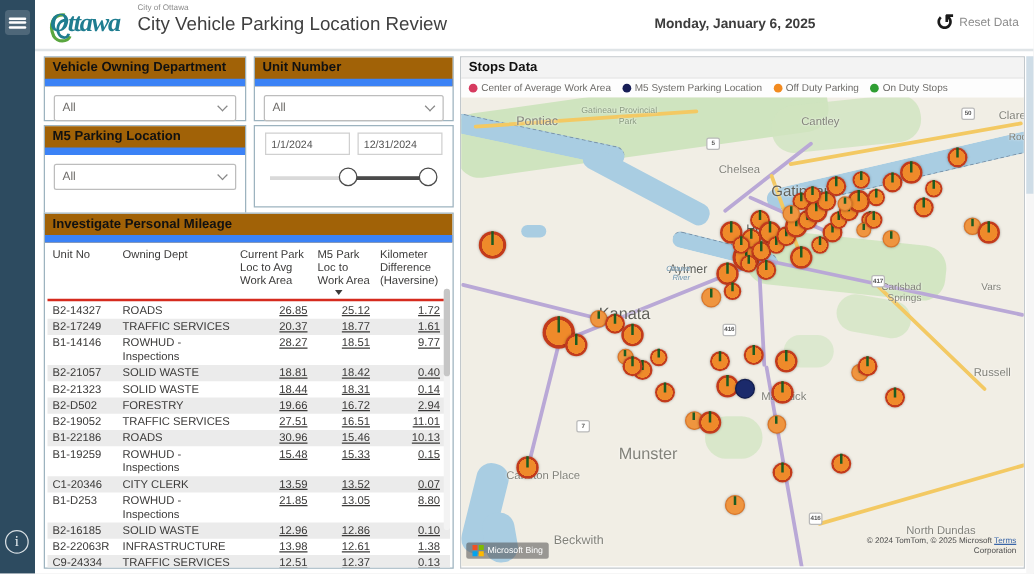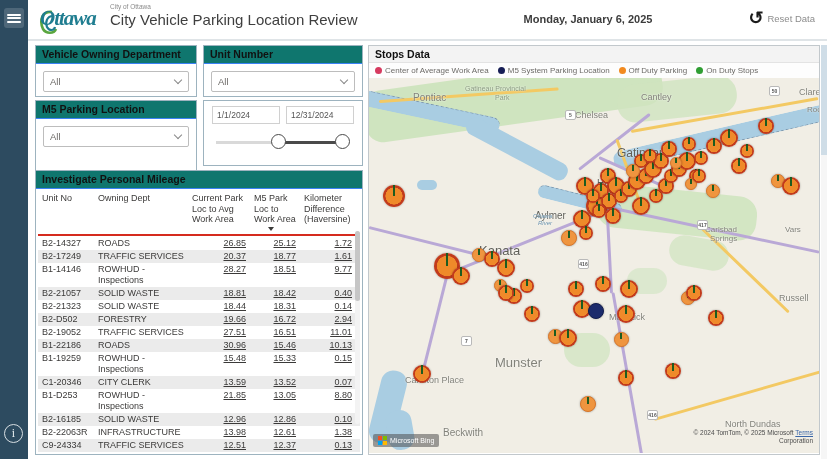--- a/index.html
+++ b/index.html
@@ -20,21 +20,21 @@
   #title-block { position:absolute; left:82px; top:3px; }
   #title-super { font-size:6.5px; color:#8a8a8a; margin-bottom:1px; }
   #page-title { font-size:15px; color:#3f3f3f; }
   #header-date { position:absolute; left:440px; top:13px; width:240px; text-align:center; font-size:11px; font-weight:bold; color:#3c3c3c; }
   #reset { position:absolute; right:12px; top:9px; display:flex; align-items:center; gap:4px; cursor:pointer; }
   #reset-icon { font-size:18px; line-height:18px; color:#1a1a1a; font-weight:bold; }
   #reset-label { font-size:9.5px; color:#8c8c8c; }
 
   
   .panel { position:absolute; background:#fff; border:1px solid #9db3bf; }
-  .panel-title { background:#0f766e; border-bottom:1px solid #3b82f6; font-size:10.5px; font-weight:bold; color:#111; padding:2px 6px 3px; }
+  .panel-title { background:#a16207; border-bottom:6px solid #3b82f6; font-size:10.5px; font-weight:bold; color:#111; padding:2px 6px 3px; }
   .dropdown { position:relative; margin:7px 7px 0; height:21px; border:1px solid #bdbdbd; border-radius:2px; background:#fff; font-size:9.5px; color:#6d6b68; line-height:19px; padding:0 6px; cursor:pointer; }
   .chev { position:absolute; right:7px; top:5px; width:6px; height:6px; border-right:1.4px solid #888; border-bottom:1.4px solid #888; transform:rotate(45deg); }
   #panel-dept { left:35px; top:45px; width:162px; height:52px; }
   #panel-unit { left:203px; top:45px; width:160px; height:52px; }
   #panel-m5   { left:35px; top:100px; width:162px; height:84px; }
   #panel-date { left:203px; top:100px; width:160px; height:66px; }
   .date-inputs { display:flex; gap:6px; margin:5px 8px 0; }
   .date-box { border:1px solid #d0d0d0; font-size:8.5px; color:#555; padding:3px 4px; flex:1; background:#fff; }
   #slider { position:relative; margin:10px 12px 0; height:16px; }
   #slider .track-light { position:absolute; left:0; right:6px; top:7px; height:2.5px; background:#d9d9d9; }
@@ -349,21 +349,21 @@
       </div>
       <div id="attribution">
         <span>© 2024 TomTom, © 2025 Microsoft</span>
         <span id="terms-link">Terms</span><br>
         <span>Corporation</span>
       </div>
     <div class="map-label" style="left: 44px; top: 14px; font-size: 10px;">Pontiac</div>
         <div class="map-label" style="left: 96px; top: 7px; font-size: 7px; color: rgb(138, 155, 128);">Gatineau Provincial</div>
         <div class="map-label" style="left: 126px; top: 16px; font-size: 7px; color: rgb(138, 155, 128);">Park</div>
         <div class="map-label" style="left: 272px; top: 14px; font-size: 9px;">Cantley</div>
-        <div class="map-label" style="left: 206px; top: 32px; font-size: 9px;">Chelsea</div>
+        <div class="map-label" style="left: 206px; top: 52px; font-size: 9px;">Chelsea</div>
         <div class="map-label big" style="left: 248px; top: 57px; font-size: 12px;">Gatineau</div>
         <div class="map-label big" style="left: 228px; top: 89px; font-size: 10px;">Hull</div>
         <div class="map-label" style="left: 257px; top: 90px; font-size: 9px;">Vanier</div>
         <div class="map-label big" style="left: 166px; top: 121px; font-size: 10px;">Aylmer</div>
         <div class="map-label" style="left: 164px; top: 135px; font-size: 6px; color: rgb(107, 147, 173); font-style: italic;">Ottawa</div>
         <div class="map-label" style="left: 169px; top: 142px; font-size: 6px; color: rgb(107, 147, 173); font-style: italic;">River</div>
         <div class="map-label big" style="left: 110px; top: 154px; font-size: 13px;">Kanata</div>
         <div class="map-label" style="left: 336px; top: 147px; font-size: 8px;">Carlsbad</div>
         <div class="map-label" style="left: 341px; top: 156px; font-size: 8px;">Springs</div>
         <div class="map-label" style="left: 416px; top: 147px; font-size: 8px;">Vars</div>

